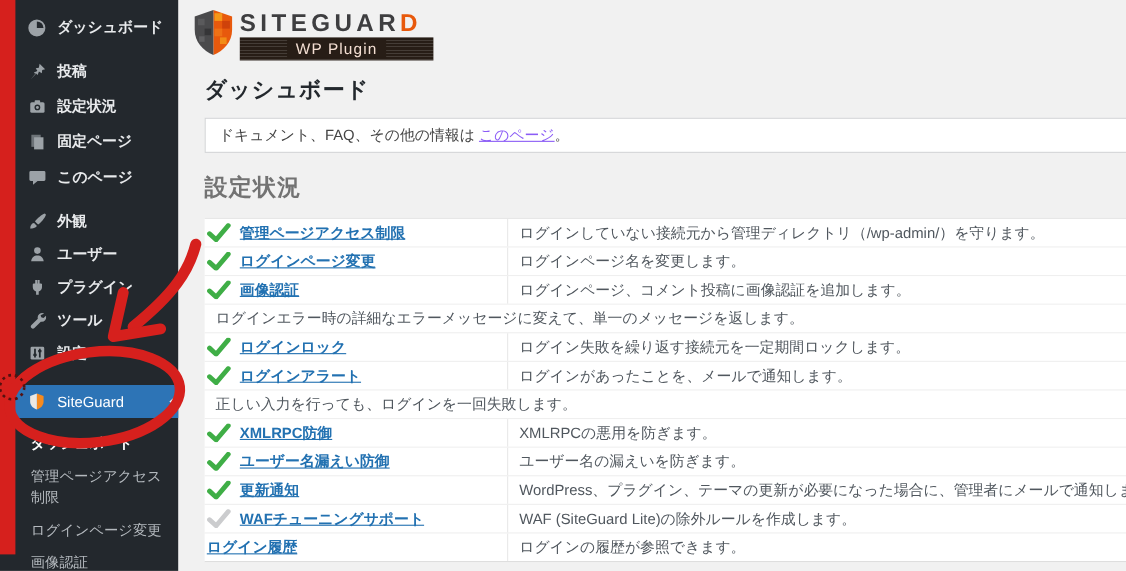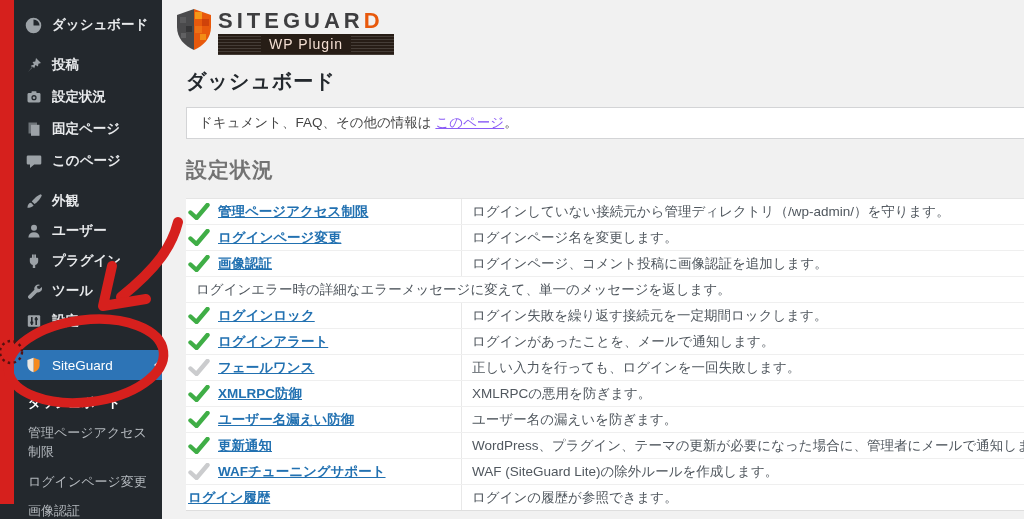--- a/index.html
+++ b/index.html
@@ -283,28 +283,20 @@
         <span class="check" data-status="on">
             <svg width="22" height="17" viewBox="0 0 22 17">
               <path d="M2.5 9.5 L8.5 15 L19.5 2" fill="none" stroke-width="4.4" stroke-linecap="round" stroke-linejoin="round"></path>
             </svg>
           </span>
         <a href="#">ログインアラート</a>
       </div>
       <div class="cell desc">ログインがあったことを、メールで通知します。</div>
     </div>
     <div class="s-row">
-      <div class="cell lbl">
-        <span class="check" data-status="off">
-            <svg width="22" height="17" viewBox="0 0 22 17">
-              <path d="M2.5 9.5 L8.5 15 L19.5 2" fill="none" stroke-width="4.4" stroke-linecap="round" stroke-linejoin="round"></path>
-            </svg>
-          </span>
-        <a href="#">フェールワンス</a>
-      </div>
       <div class="cell desc">正しい入力を行っても、ログインを一回失敗します。</div>
     </div>
     <div class="s-row">
       <div class="cell lbl">
         <span class="check" data-status="on">
             <svg width="22" height="17" viewBox="0 0 22 17">
               <path d="M2.5 9.5 L8.5 15 L19.5 2" fill="none" stroke-width="4.4" stroke-linecap="round" stroke-linejoin="round"></path>
             </svg>
           </span>
         <a href="#">XMLRPC防御</a>

